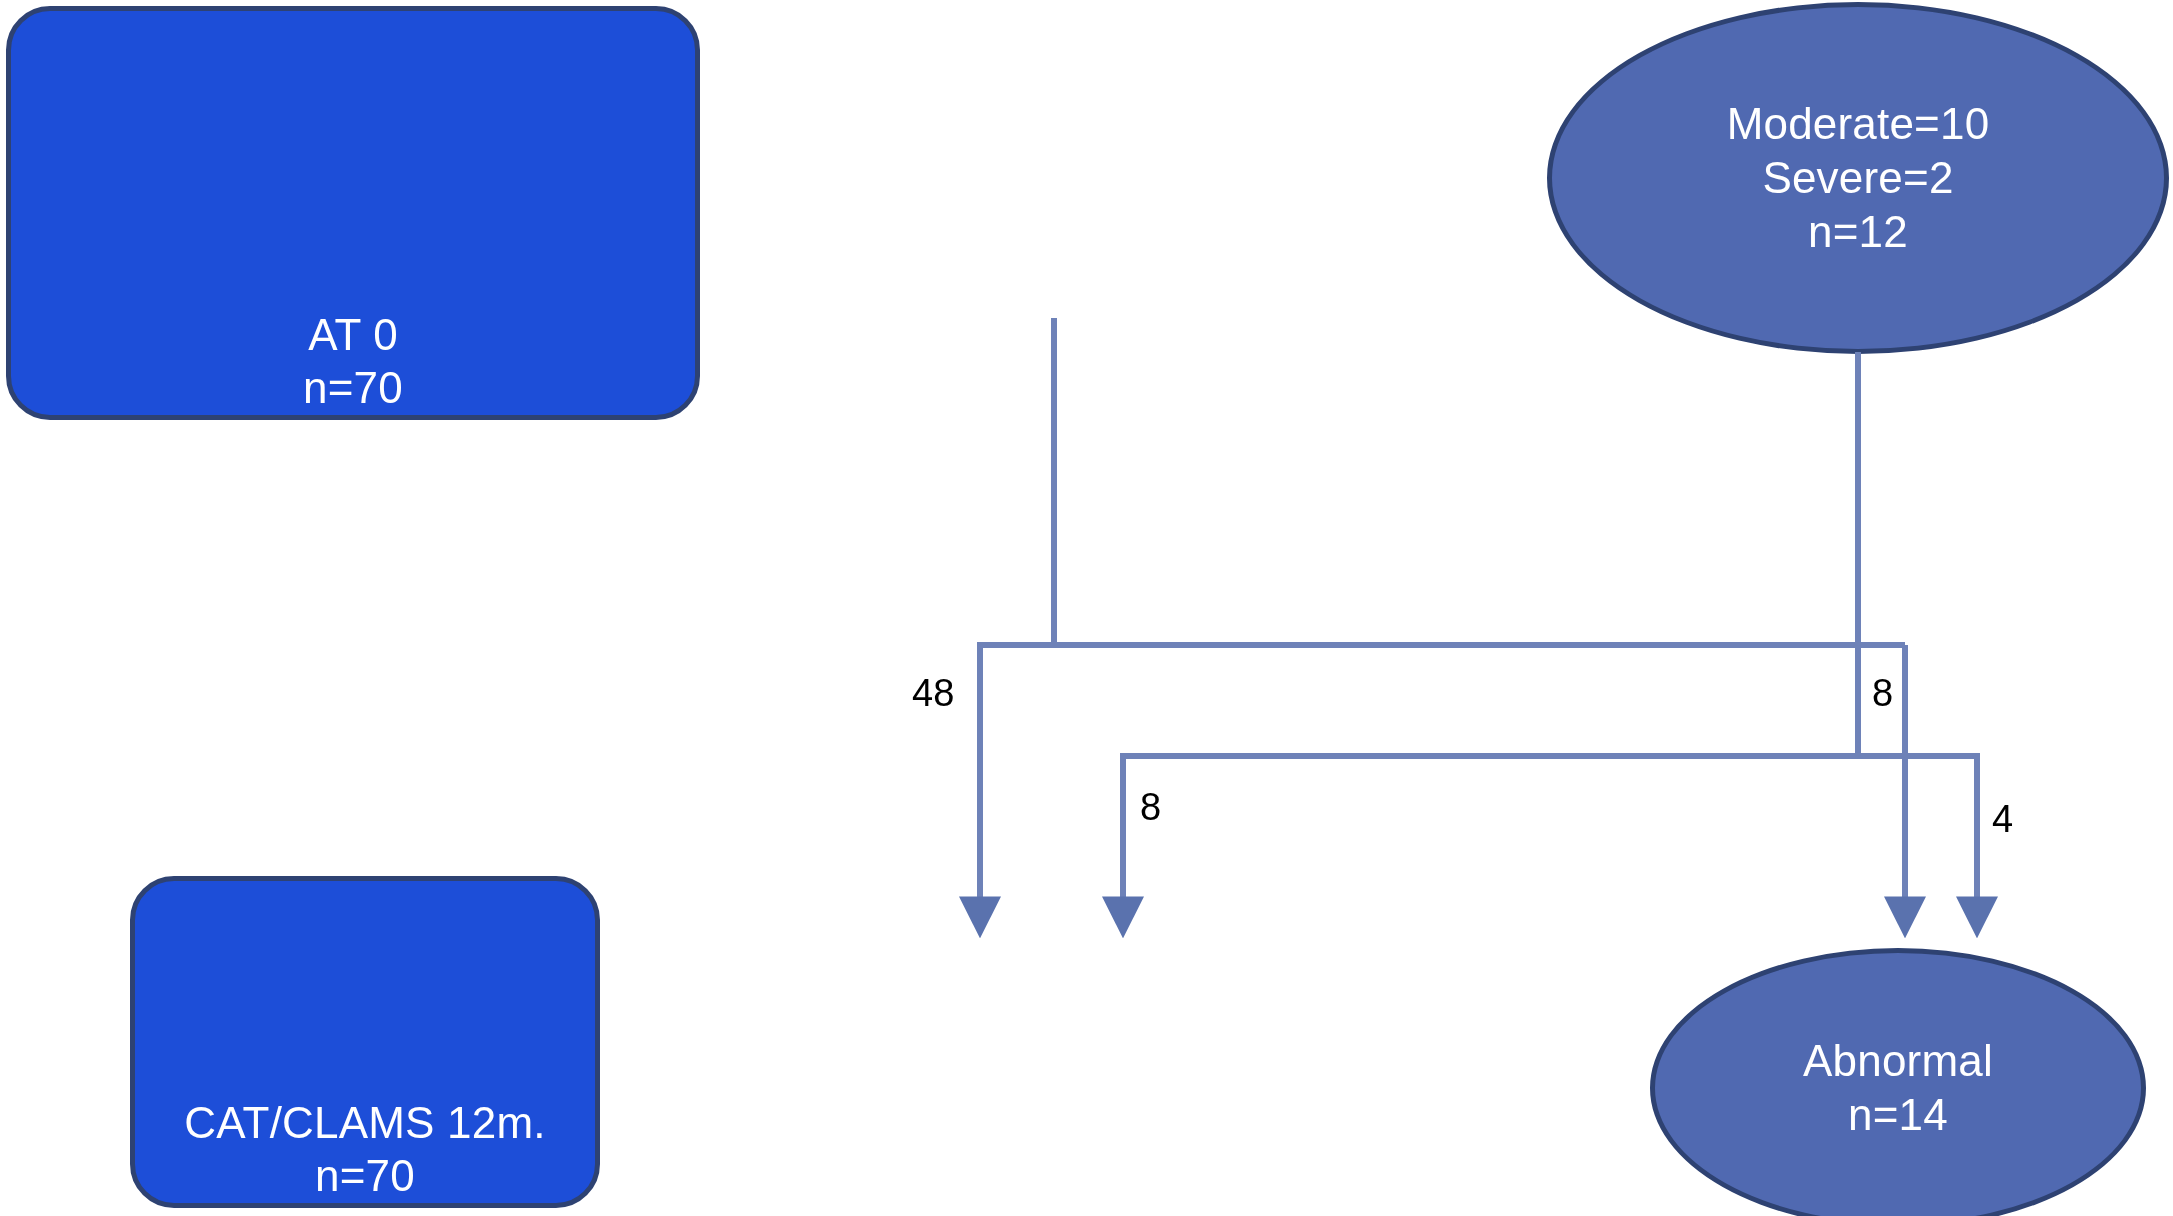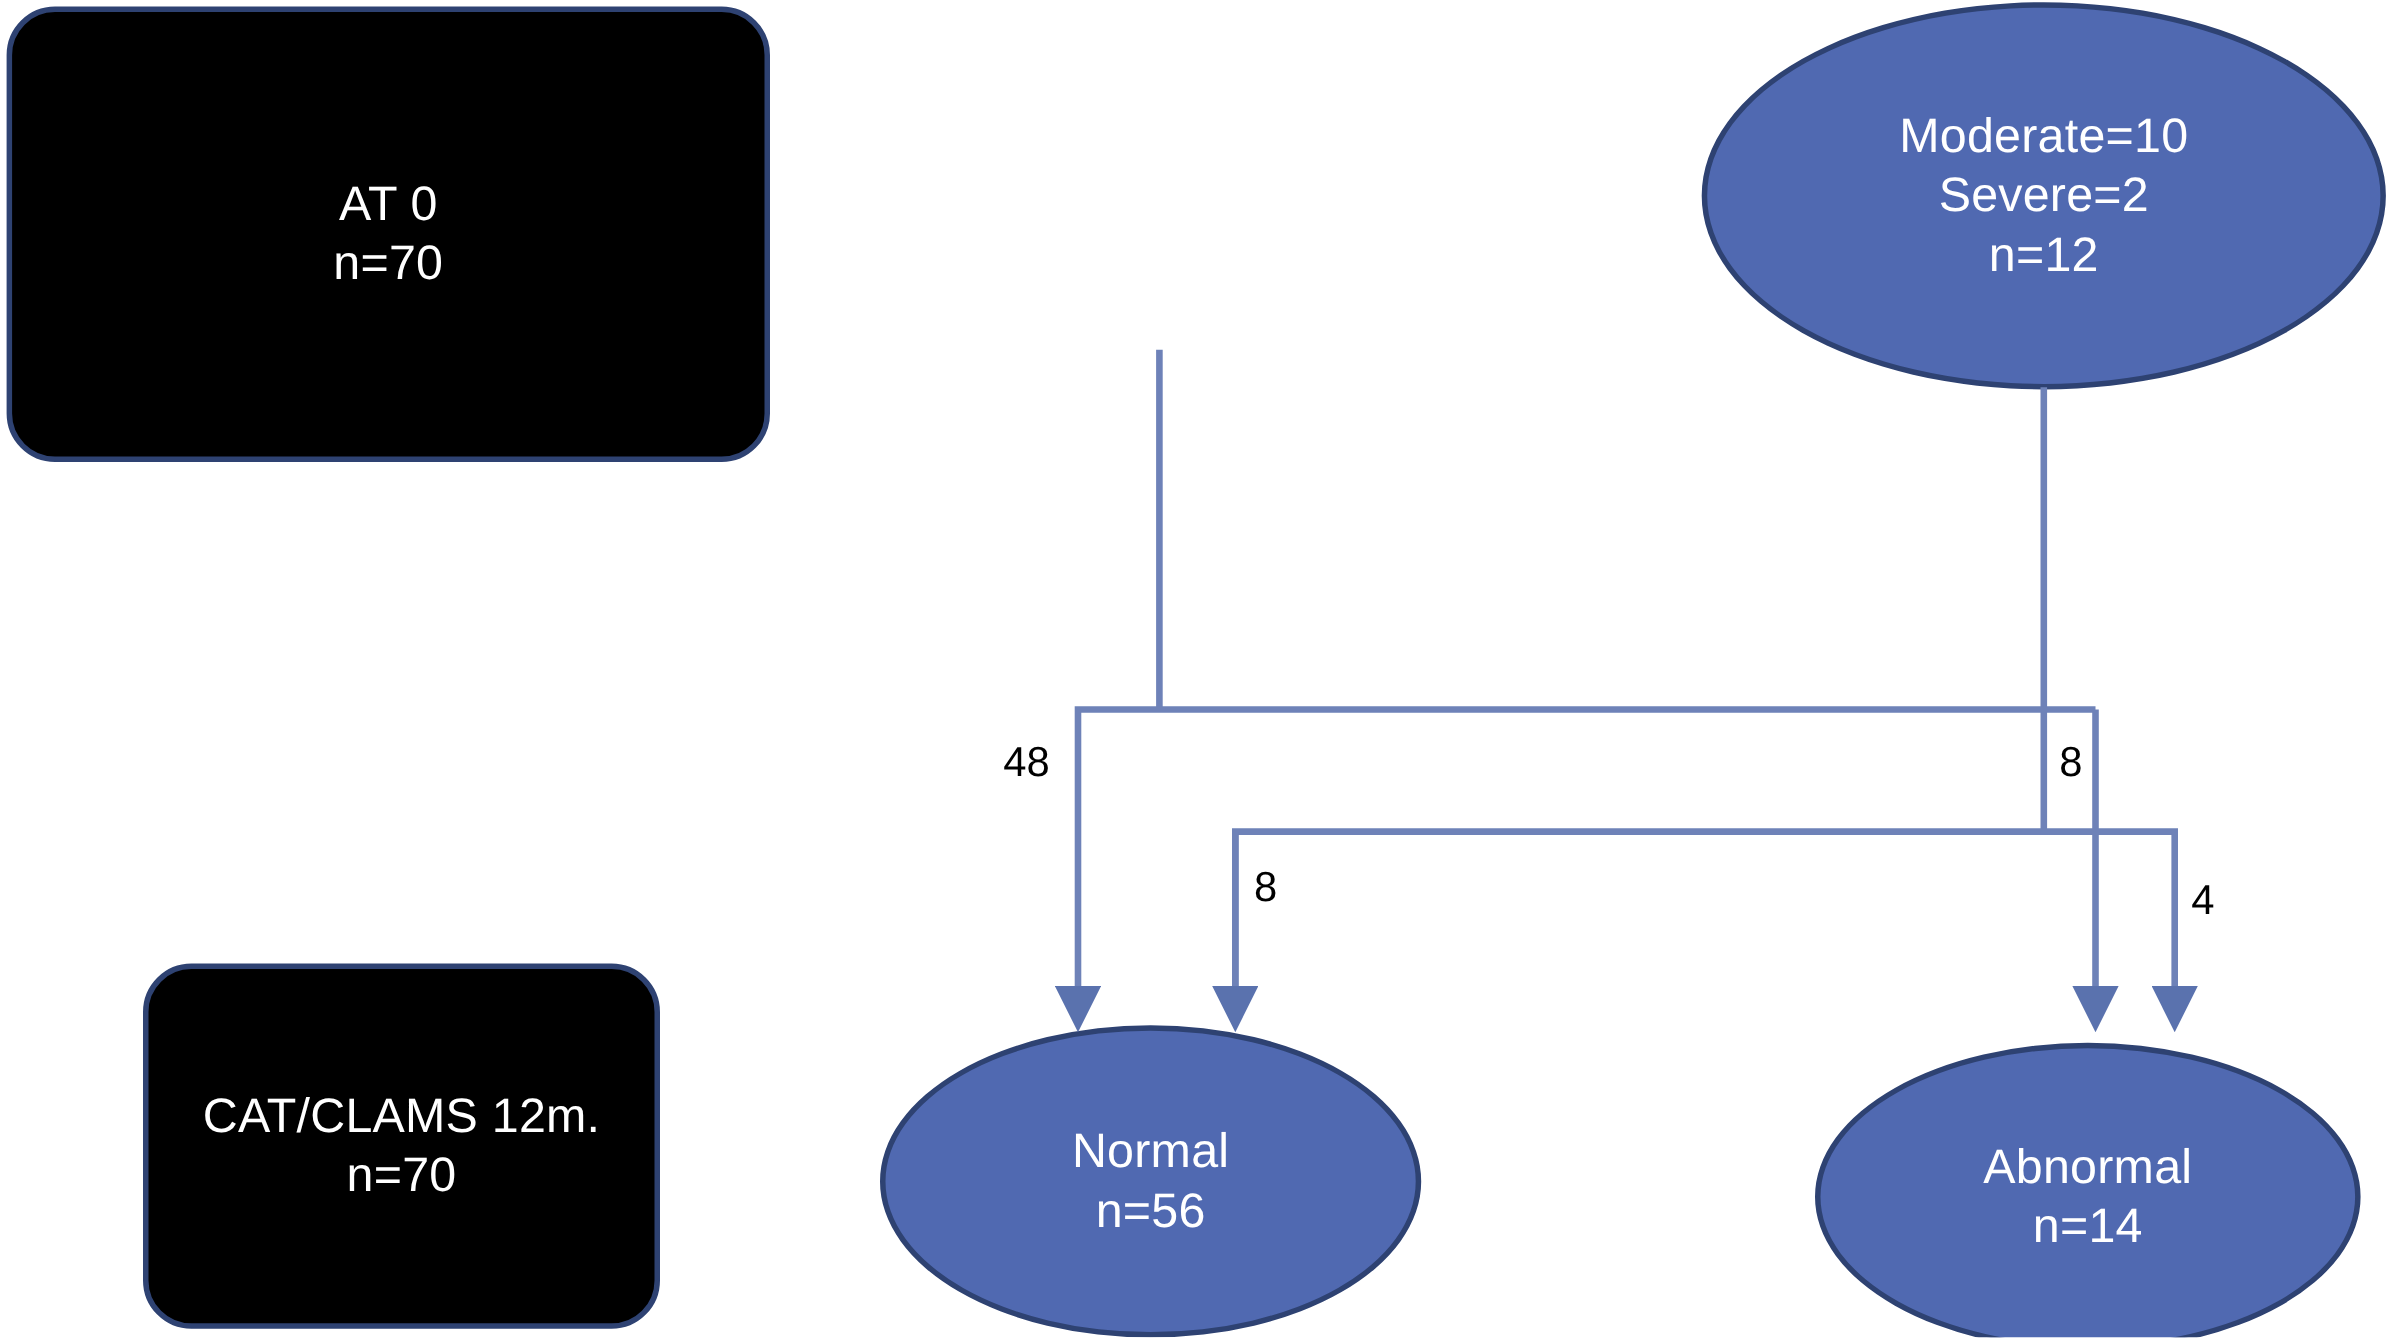--- a/index.html
+++ b/index.html
@@ -23,23 +23,24 @@
     box-sizing: border-box;
     color: #ffffff;
     text-align: center;
     line-height: 1.22;
     font-size: 44px;
     font-family: "Liberation Sans", sans-serif;
     white-space: pre-line;
     letter-spacing: 0.2px;
   }
   .box {
-    background: #000000;
+    background: #1d4ed8;
     border: 5px solid #2E4272;
     border-radius: 44px;
+    align-items: flex-end;
   }
   .ellipse {
     background: #5069B1;
     border: 5px solid #2E4272;
     border-radius: 50%;
   }
   .node .label {
     display: block;
     white-space: pre-line;
   }
@@ -76,24 +77,20 @@
     <span class="label">Moderate=10
 Severe=2
 n=12</span>
   </div>
 
   <div class="node box" style="left:82px; top:876px; width:470px; height:332px;margin-left:48px;">
     <span class="label">CAT/CLAMS 12m.
 n=70</span>
   </div>
 
-  <div class="node ellipse" style="left:800px; top:932px; width:492px; height:284px;">
-    <span class="label">Normal
-n=56</span>
-  </div>
 
   <div class="node ellipse" style="left:1650px; top:948px; width:496px; height:280px;">
     <span class="label">Abnormal
 n=14</span>
   </div>
 
   <svg class="conn-layer" viewBox="0 0 2173 1216" width="2173" height="1216">
     <defs>
       <marker id="arrowhead" markerWidth="7" markerHeight="7" refX="0.6" refY="3.5" orient="auto" markerUnits="strokeWidth">
         <path d="M0,0 L7,3.5 L0,7 z" fill="#5A72AE"></path>

